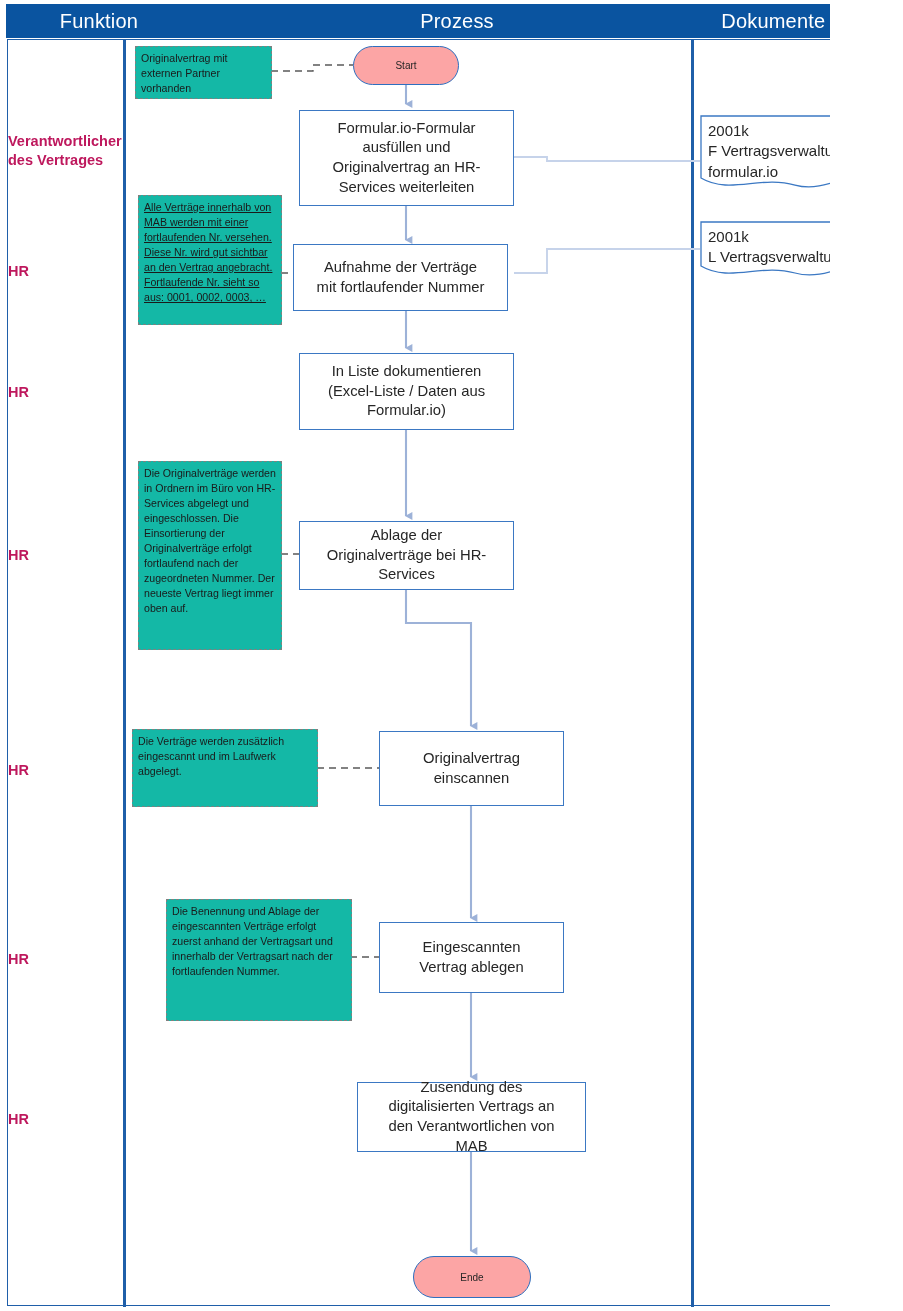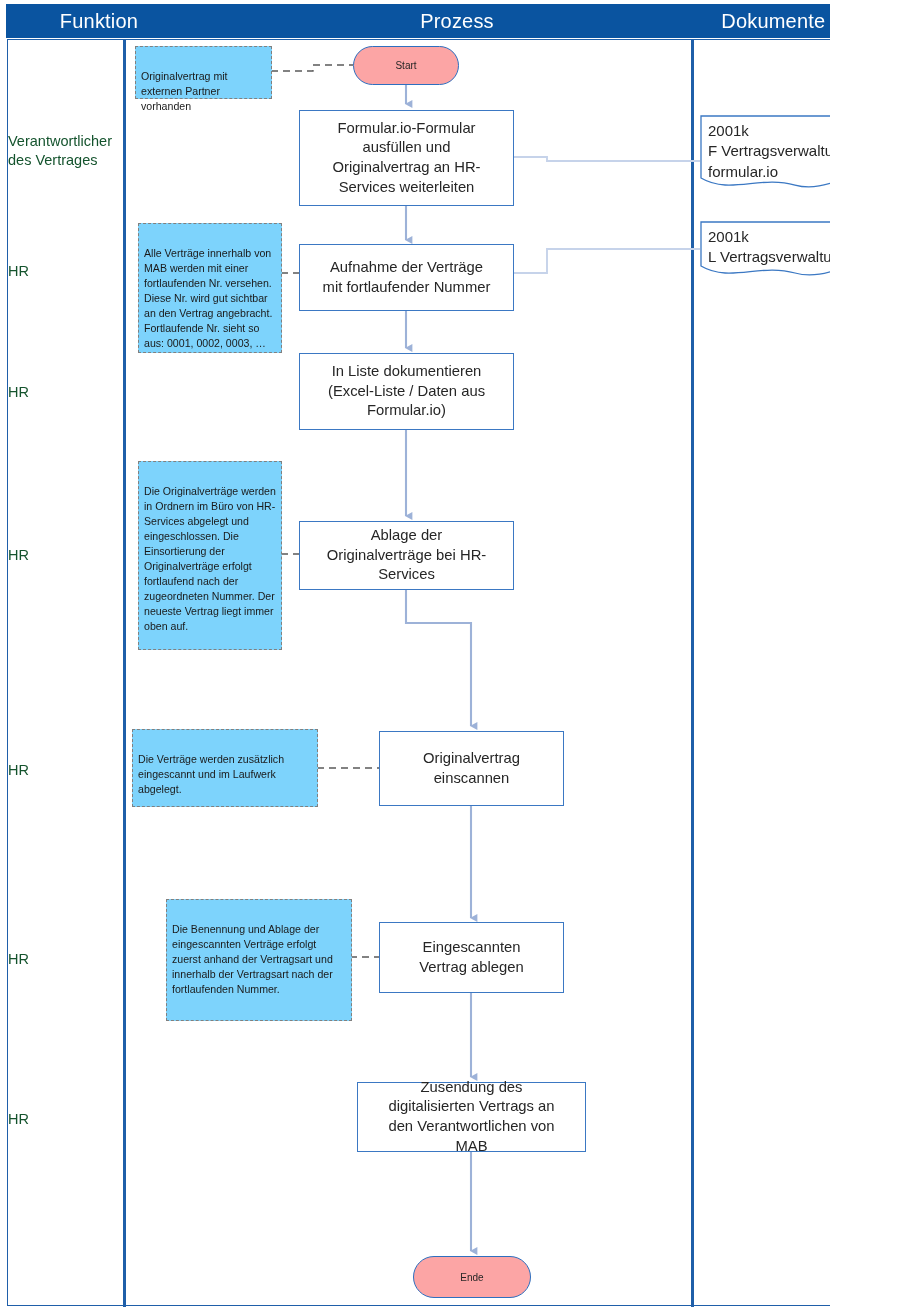--- a/index.html
+++ b/index.html
@@ -56,22 +56,23 @@
   }
   #divider-left  { left: 123px; }
   #divider-right { left: 691px; }
 
   
   .role-label {
     position: absolute;
     left: 8px;
     width: 112px;
     font-size: 14.5px;
-    color: #14532d;
+    color: #be185d;
     line-height: 1.28;
+    font-weight: bold;
   }
 
   
   .proc {
     position: absolute;
     border: 1.4px solid #3B78C3;
     background: #ffffff;
     display: flex; align-items: center; justify-content: center;
     text-align: center;
     font-size: 14.8px;
@@ -88,25 +89,25 @@
     display: flex; align-items: center; justify-content: center;
     font-size: 10px;
     color: #262626;
     z-index: 4;
   }
 
   
   .note {
     position: absolute;
     border: 1.1px dashed #808080;
-    background: #7dd3fc;
+    background: #14b8a6;
     font-size: 10.6px;
     color: #1a1a1a;
     line-height: 1.42;
-    padding: 22px 5px 3px 5px;
+    padding: 4px 5px 3px 5px;
     z-index: 4;
   }
 
   
   .doc {
     position: absolute;
     z-index: 4;
   }
   .doc svg { position: absolute; left:0; top:0; width:100%; height:100%; }
   .doc .doc-text {
@@ -189,33 +190,33 @@
   </div>
   <div class="role-label" style="top:262px;">HR</div>
   <div class="role-label" style="top:383px;">HR</div>
   <div class="role-label" style="top:546px;">HR</div>
   <div class="role-label" style="top:761px;">HR</div>
   <div class="role-label" style="top:950px;">HR</div>
   <div class="role-label" style="top:1110px;">HR</div>
 
   <div class="note" style="left:135px; top:46px; width:137px; height:53px;">Originalvertrag mit externen Partner vorhanden</div>
 
-  <div class="note" style="left:138px; top:223px; width:144px; height:130px;">Alle Verträge innerhalb von MAB werden mit einer fortlaufenden Nr. versehen. Diese Nr. wird gut sichtbar an den Vertrag angebracht. Fortlaufende Nr. sieht so aus: 0001, 0002, 0003, …</div>
+  <div class="note" style="left:138px; top:195px; width:144px; height:130px;text-decoration:underline;">Alle Verträge innerhalb von MAB werden mit einer fortlaufenden Nr. versehen. Diese Nr. wird gut sichtbar an den Vertrag angebracht. Fortlaufende Nr. sieht so aus: 0001, 0002, 0003, …</div>
 
   <div class="note" style="left:138px; top:461px; width:144px; height:189px;">Die Originalverträge werden in Ordnern im Büro von HR-Services abgelegt und eingeschlossen. Die Einsortierung der Originalverträge erfolgt fortlaufend nach der zugeordneten Nummer. Der neueste Vertrag liegt immer oben auf.</div>
 
   <div class="note" style="left:132px; top:729px; width:186px; height:78px;">Die Verträge werden zusätzlich eingescannt und im Laufwerk abgelegt.</div>
 
   <div class="note" style="left:130px; top:899px; width:186px; height:122px;margin-left:36px;">Die Benennung und Ablage der eingescannten Verträge erfolgt zuerst anhand der Vertragsart und innerhalb der Vertragsart nach der fortlaufenden Nummer.</div>
 
   <div class="term" style="left:353px; top:46px; width:106px; height:39px;">Start</div>
 
   <div class="proc" style="left:299px; top:110px; width:215px; height:96px;">Formular.io-Formular ausfüllen und Originalvertrag an HR-Services weiterleiten</div>
 
-  <div class="proc" style="left:299px; top:244px; width:215px; height:67px;">Aufnahme der Verträge mit fortlaufender Nummer</div>
+  <div class="proc" style="left:293px; top:244px; width:215px; height:67px;">Aufnahme der Verträge mit fortlaufender Nummer</div>
 
   <div class="proc" style="left:299px; top:353px; width:215px; height:77px;">In Liste dokumentieren (Excel-Liste / Daten aus Formular.io)</div>
 
   <div class="proc" style="left:299px; top:521px; width:215px; height:69px;">Ablage der Originalverträge bei HR-Services</div>
 
   <div class="proc" style="left:379px; top:731px; width:185px; height:75px;">Originalvertrag einscannen</div>
 
   <div class="proc" style="left:379px; top:922px; width:185px; height:71px;">Eingescannten Vertrag ablegen</div>
 
   <div class="proc" style="left:357px; top:1082px; width:229px; height:70px;">Zusendung des digitalisierten Vertrags an den Verantwortlichen von MAB</div>

